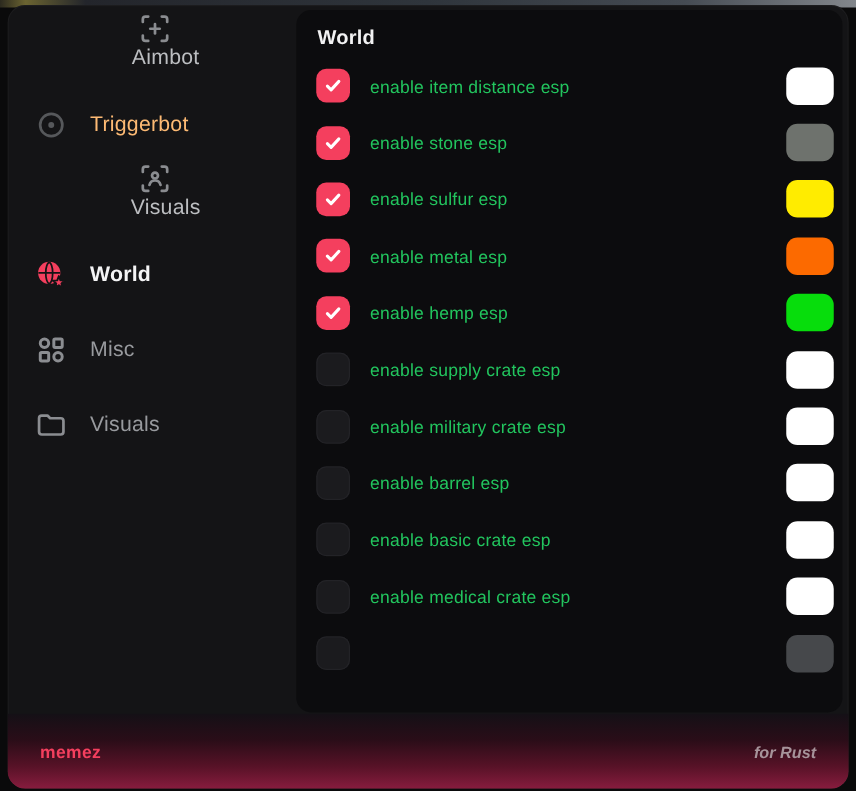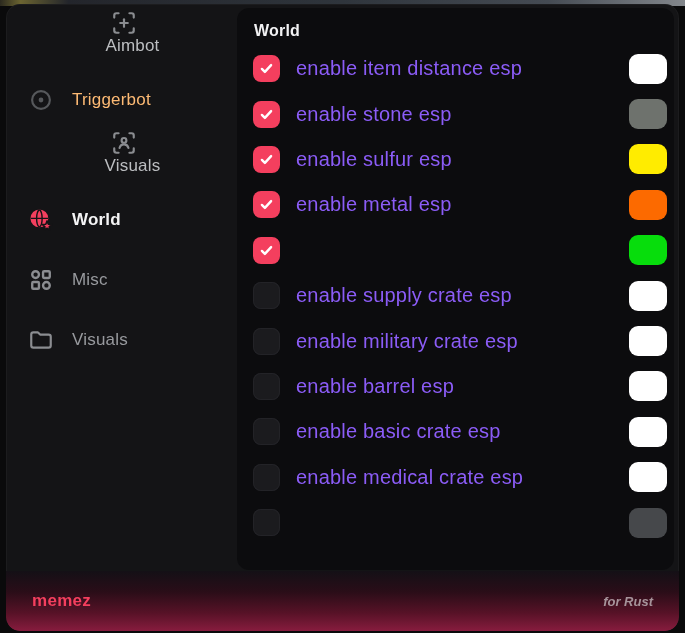--- a/index.html
+++ b/index.html
@@ -44,31 +44,31 @@
   .esp-list { margin-top:2px; }
   .esp-row { display:flex; align-items:center; height:45.4px; padding:0 7px 0 16px; }
   .checkbox {
     width:27px; height:27px; border-radius:8px; flex:none;
     background:#1b1b1e; box-shadow:inset 0 0 0 1px #232327;
     display:flex; align-items:center; justify-content:center; cursor:pointer;
   }
   .checkbox.checked { background:#f43f5e; box-shadow:none; }
   .checkbox svg { width:17px; height:17px; display:none; }
   .checkbox.checked svg { display:block; }
-  .esp-label { margin-left:16px; font-size:20px; color:#8b5cf6; letter-spacing:.2px; }
+  .esp-label { margin-left:16px; font-size:14px; color:#22c55e; letter-spacing:.2px; }
   .swatch { margin-left:auto; width:38px; height:30px; border-radius:9px; flex:none; cursor:pointer; }
   
   .footer {
     position:absolute; left:0; right:0; bottom:0; height:60px;
     display:flex; align-items:center; justify-content:space-between;
     padding:0 26px; box-sizing:border-box;
     border-radius:0 0 14px 14px;
     background:linear-gradient(180deg,#141016 0%,#2a0d18 35%,#571227 70%,#871c3e 100%);
   }
-  .brand   { color:#f43f5e; font-size:17px; font-weight:700; letter-spacing:.3px;text-align:center; }
+  .brand   { color:#f43f5e; font-size:14px; font-weight:700; letter-spacing:.3px;text-align:center; }
   .tagline { color:#a6939a; font-size:13px; font-weight:600; font-style:italic; }
 </style>
 </head>
 <body>
 
 <div class="backdrop-strip"></div>
 
 <div class="window">
 
   <div class="sidebar">
@@ -180,20 +180,21 @@
     </span>
     <span class="esp-label">enable metal esp</span>
     <span class="swatch" style="background: rgb(252, 106, 0);"></span>
   </div>
         <div class="esp-row">
     <span class="checkbox checked">
       <svg viewBox="0 0 24 24">
         <path d="M5.5 12.6l4.2 4.2 8.8-9.6" fill="none" stroke="#ffffff" stroke-width="3.4" stroke-linecap="round" stroke-linejoin="round"></path>
       </svg>
     </span>
+    <span class="esp-label">enable hemp esp</span>
     <span class="swatch" style="background: rgb(7, 221, 12);"></span>
   </div>
         <div class="esp-row">
     <span class="checkbox">
       
     </span>
     <span class="esp-label">enable supply crate esp</span>
     <span class="swatch" style="background: rgb(255, 255, 255);"></span>
   </div>
         <div class="esp-row">

